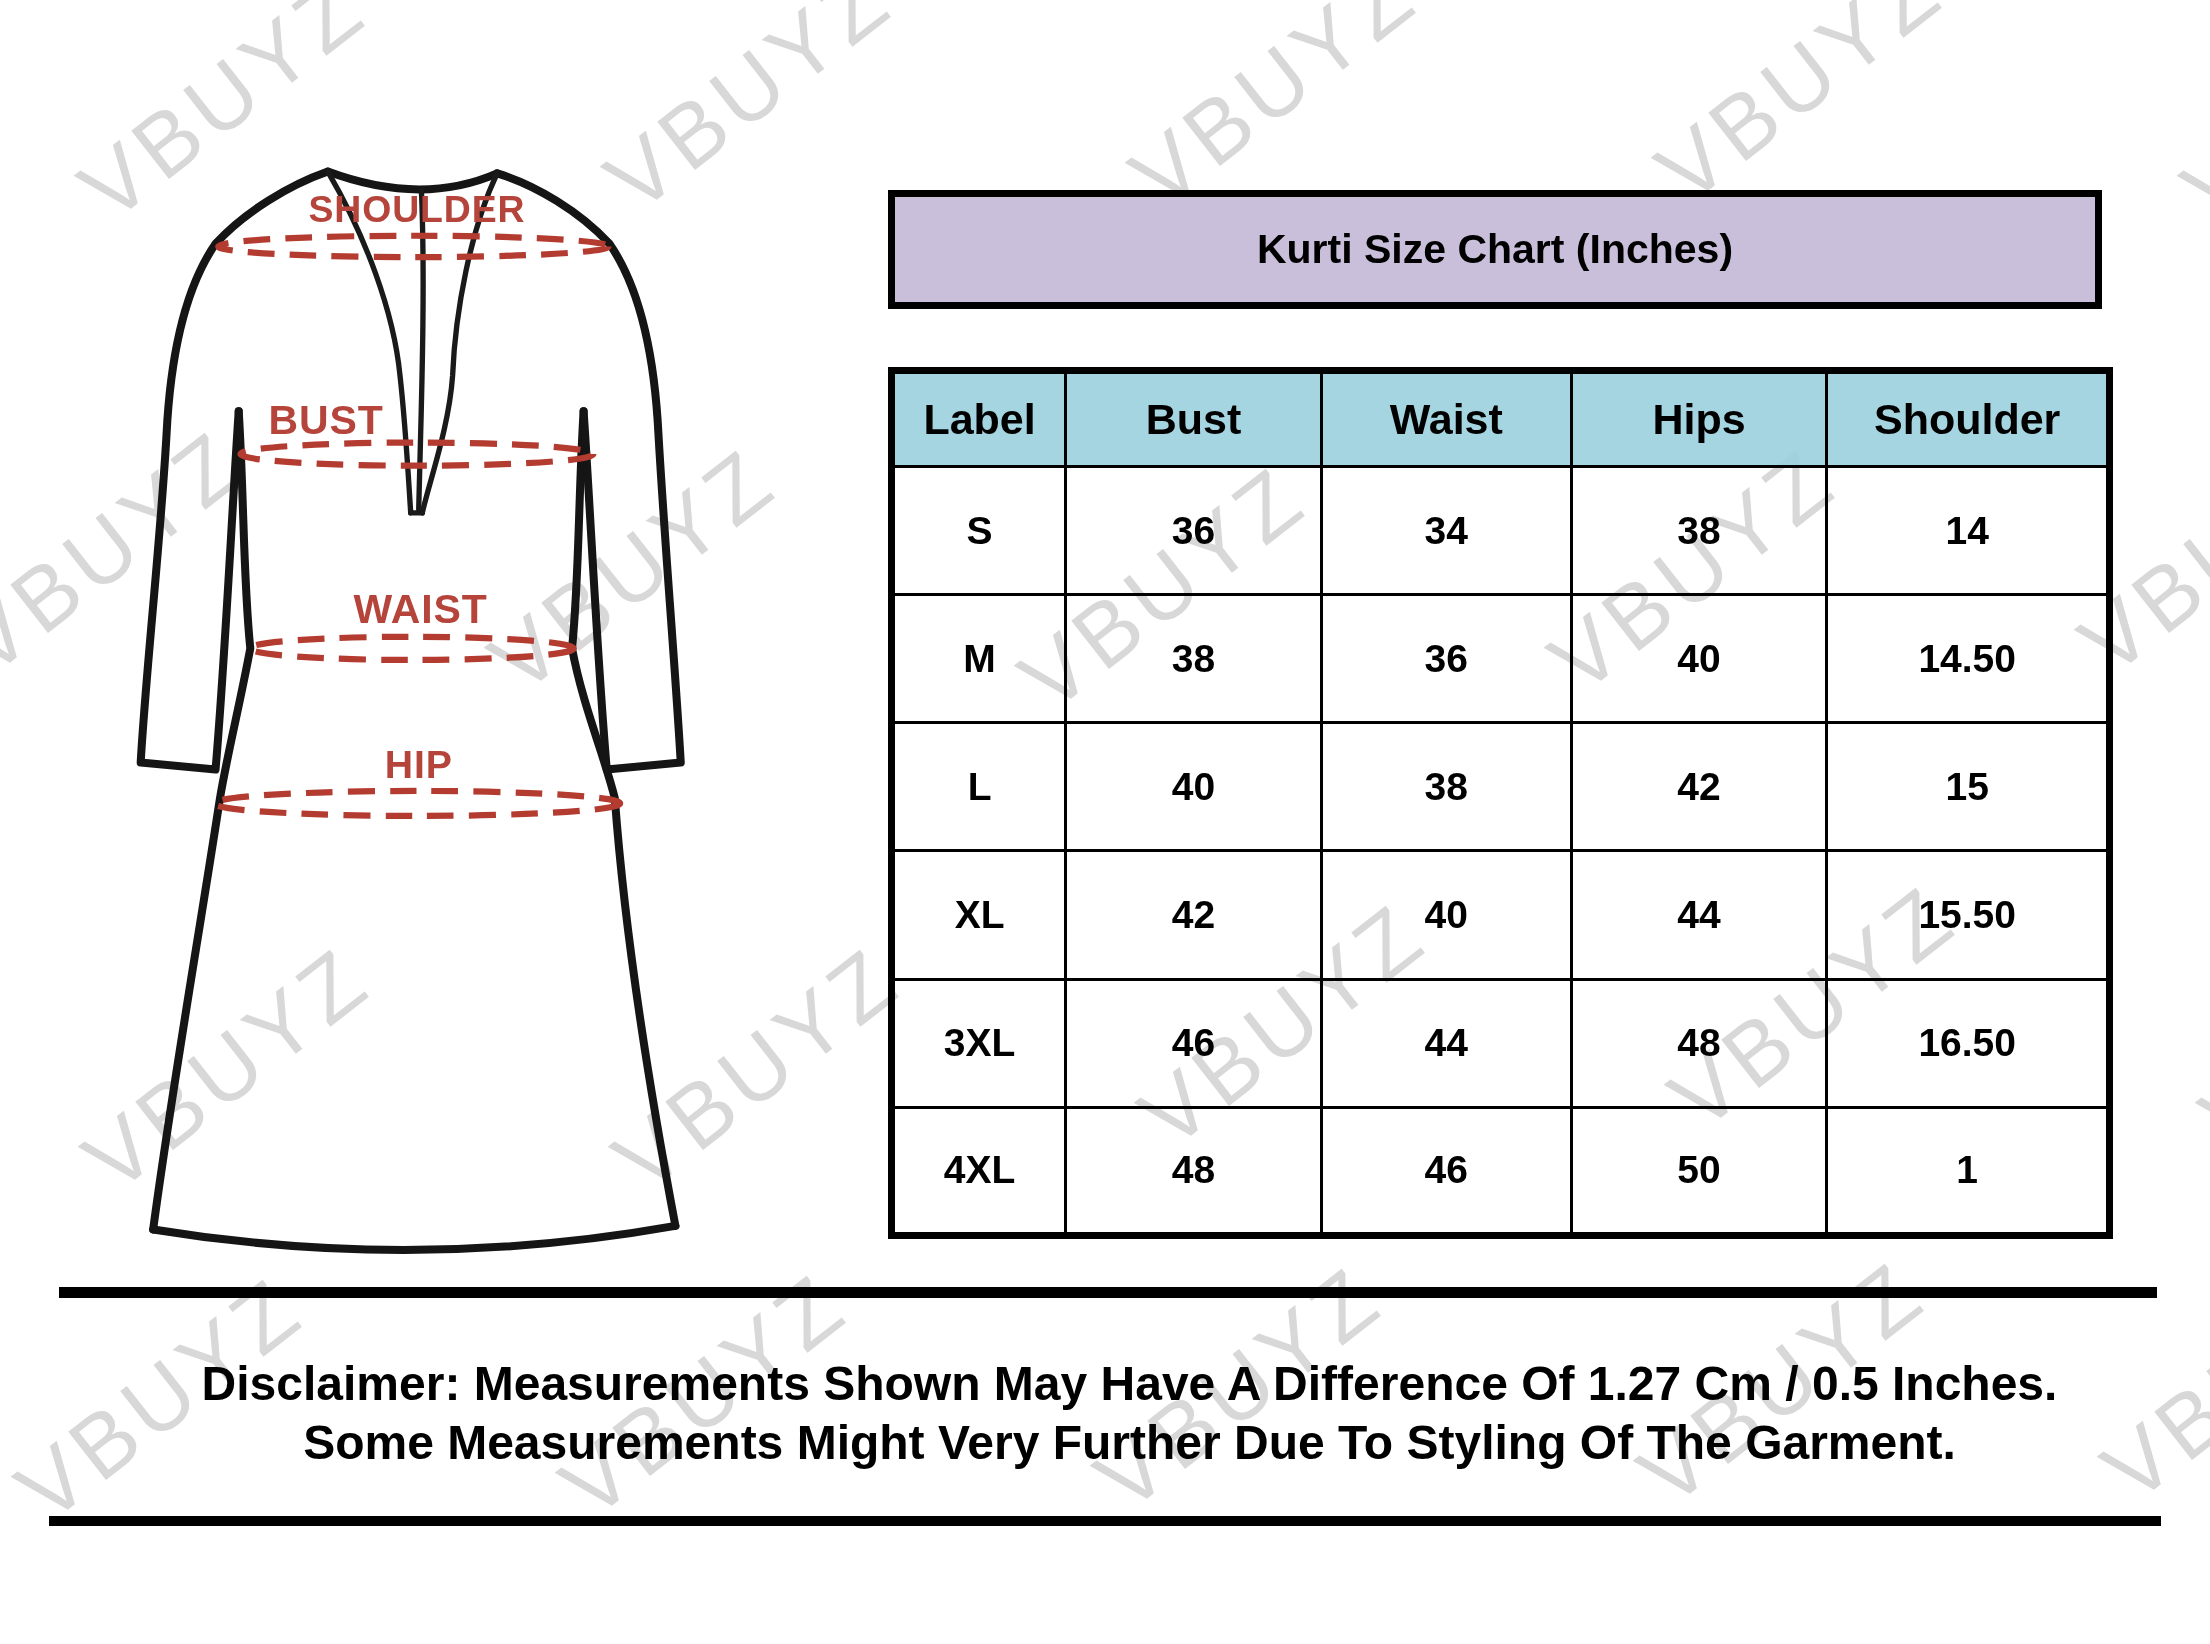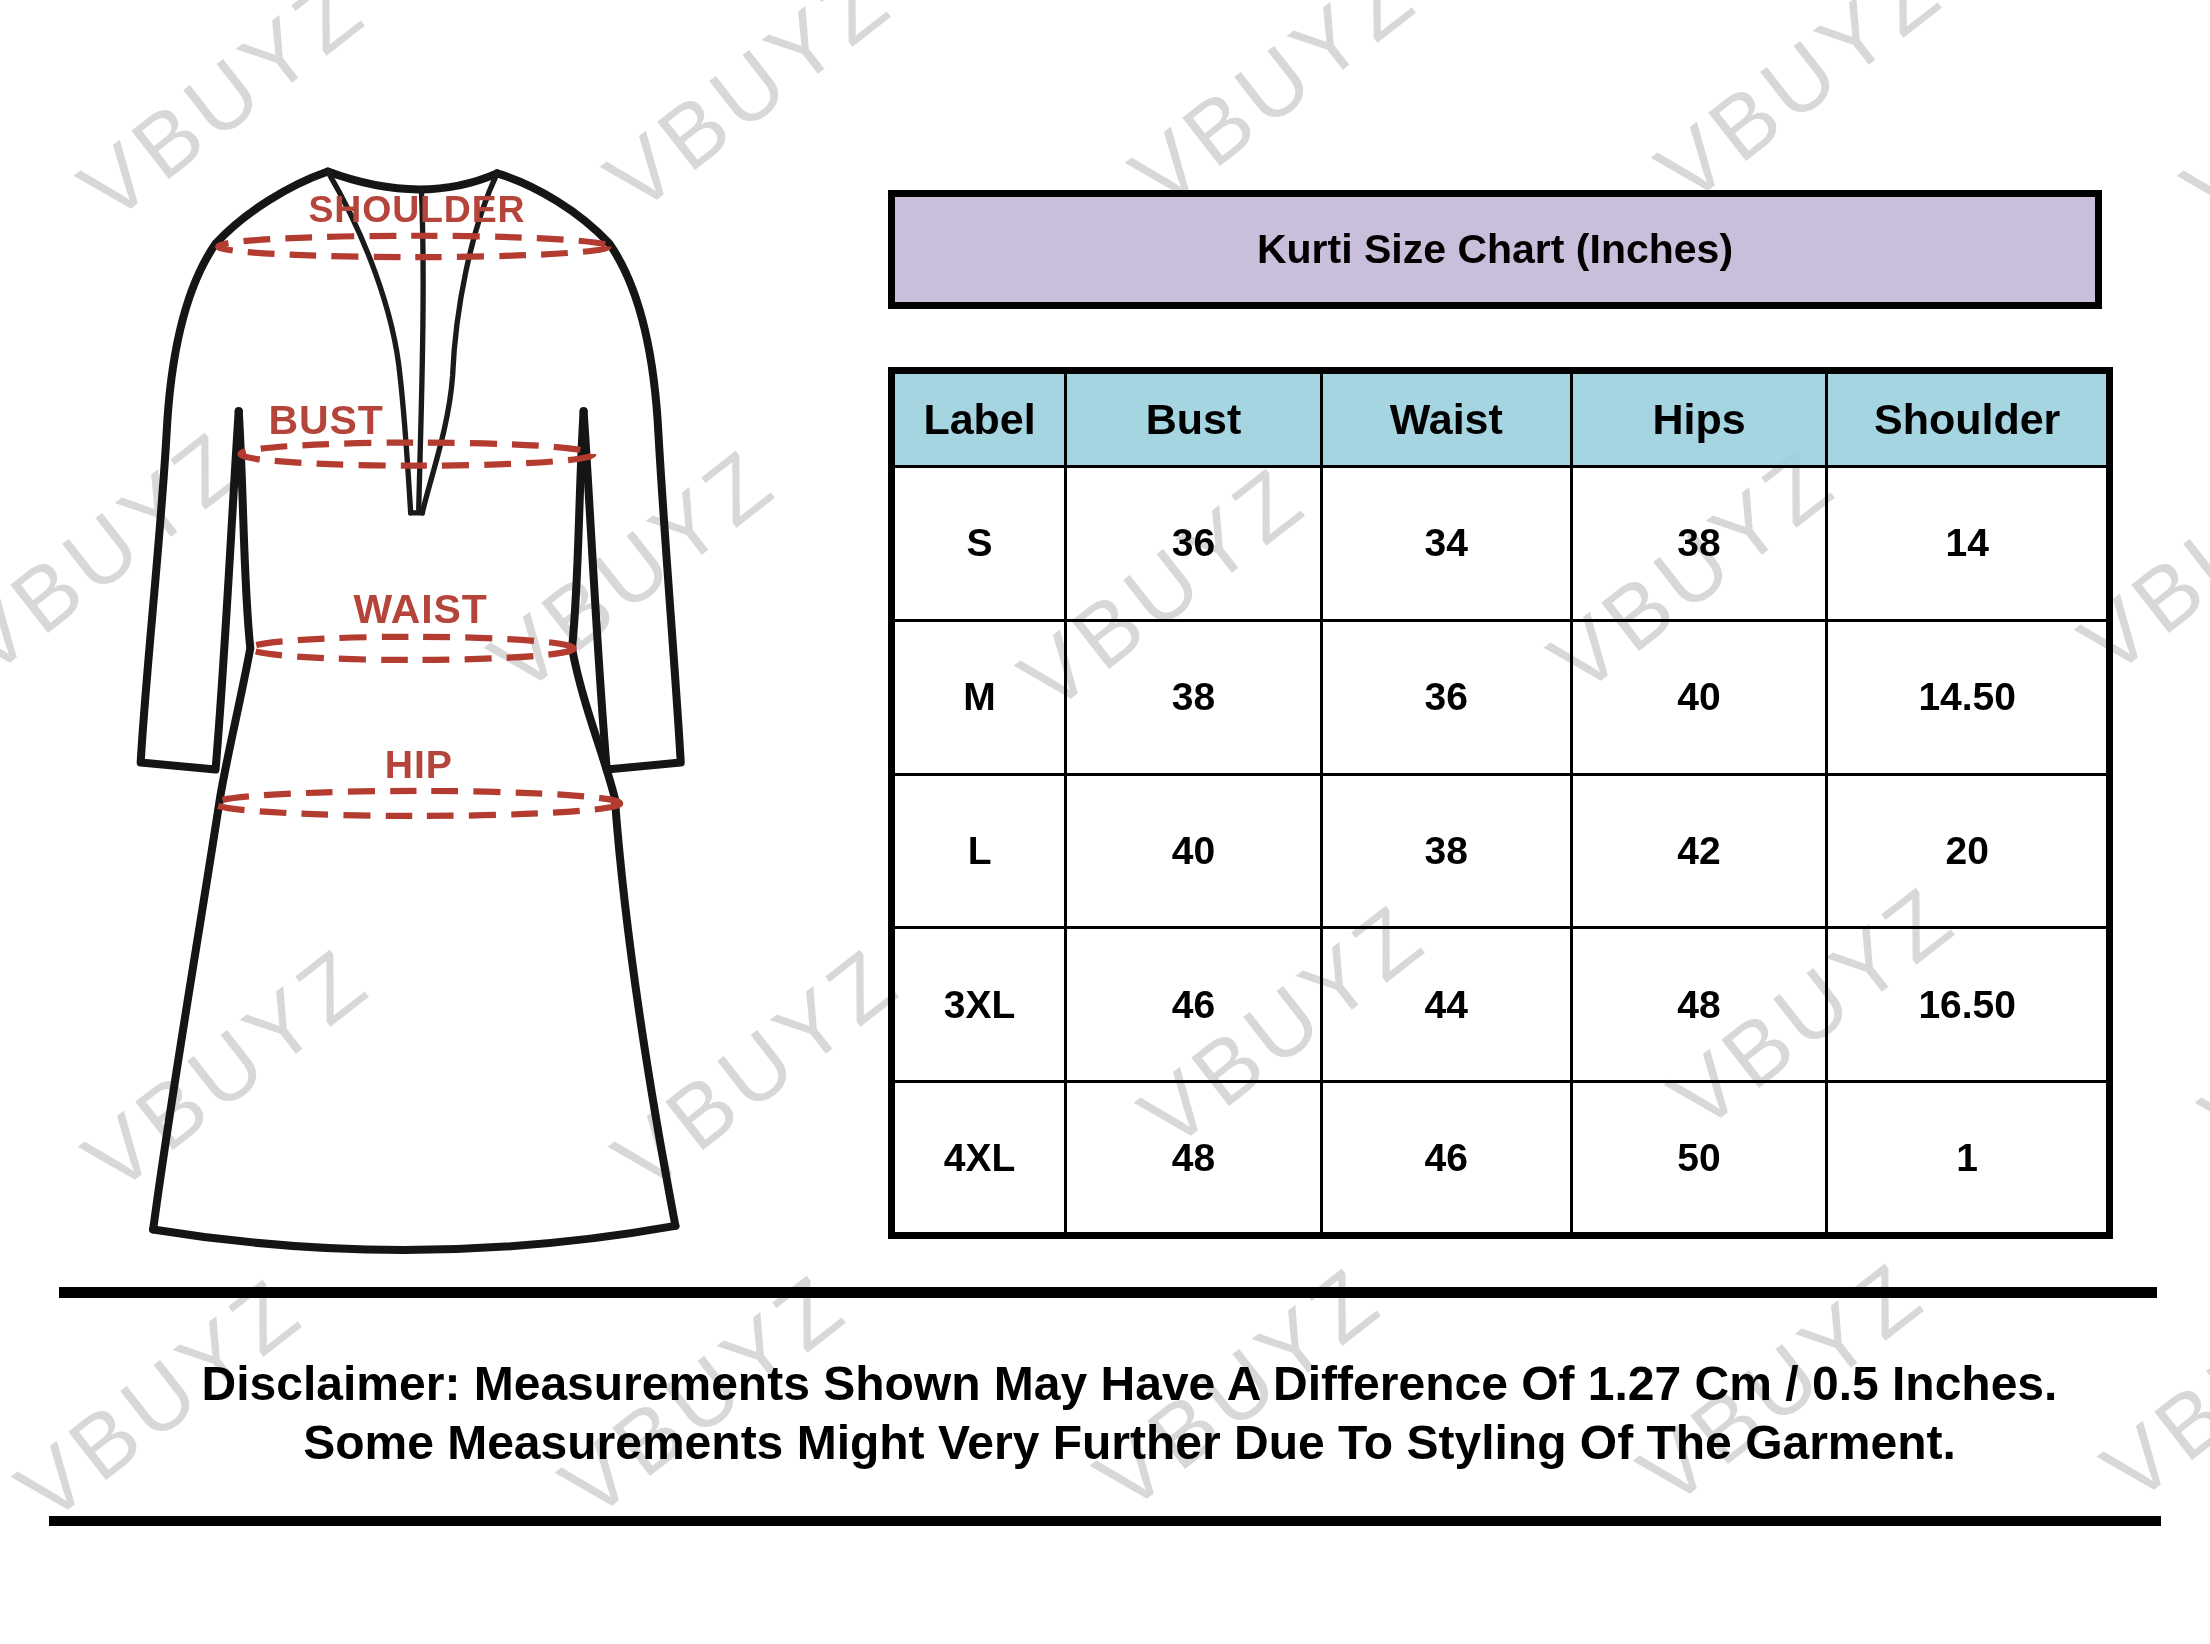--- a/index.html
+++ b/index.html
@@ -136,21 +136,28 @@
         <td class="data">38</td>
         <td class="data">36</td>
         <td class="data">40</td>
         <td class="data">14.50</td>
       </tr>
       <tr>
         <td class="data">L</td>
         <td class="data">40</td>
         <td class="data">38</td>
         <td class="data">42</td>
-        <td class="data">20</td>
+        <td class="data">15</td>
+      </tr>
+      <tr>
+        <td class="data">XL</td>
+        <td class="data">42</td>
+        <td class="data">40</td>
+        <td class="data">44</td>
+        <td class="data">15.50</td>
       </tr>
       <tr>
         <td class="data">3XL</td>
         <td class="data">46</td>
         <td class="data">44</td>
         <td class="data">48</td>
         <td class="data">16.50</td>
       </tr>
       <tr>
         <td class="data">4XL</td>

